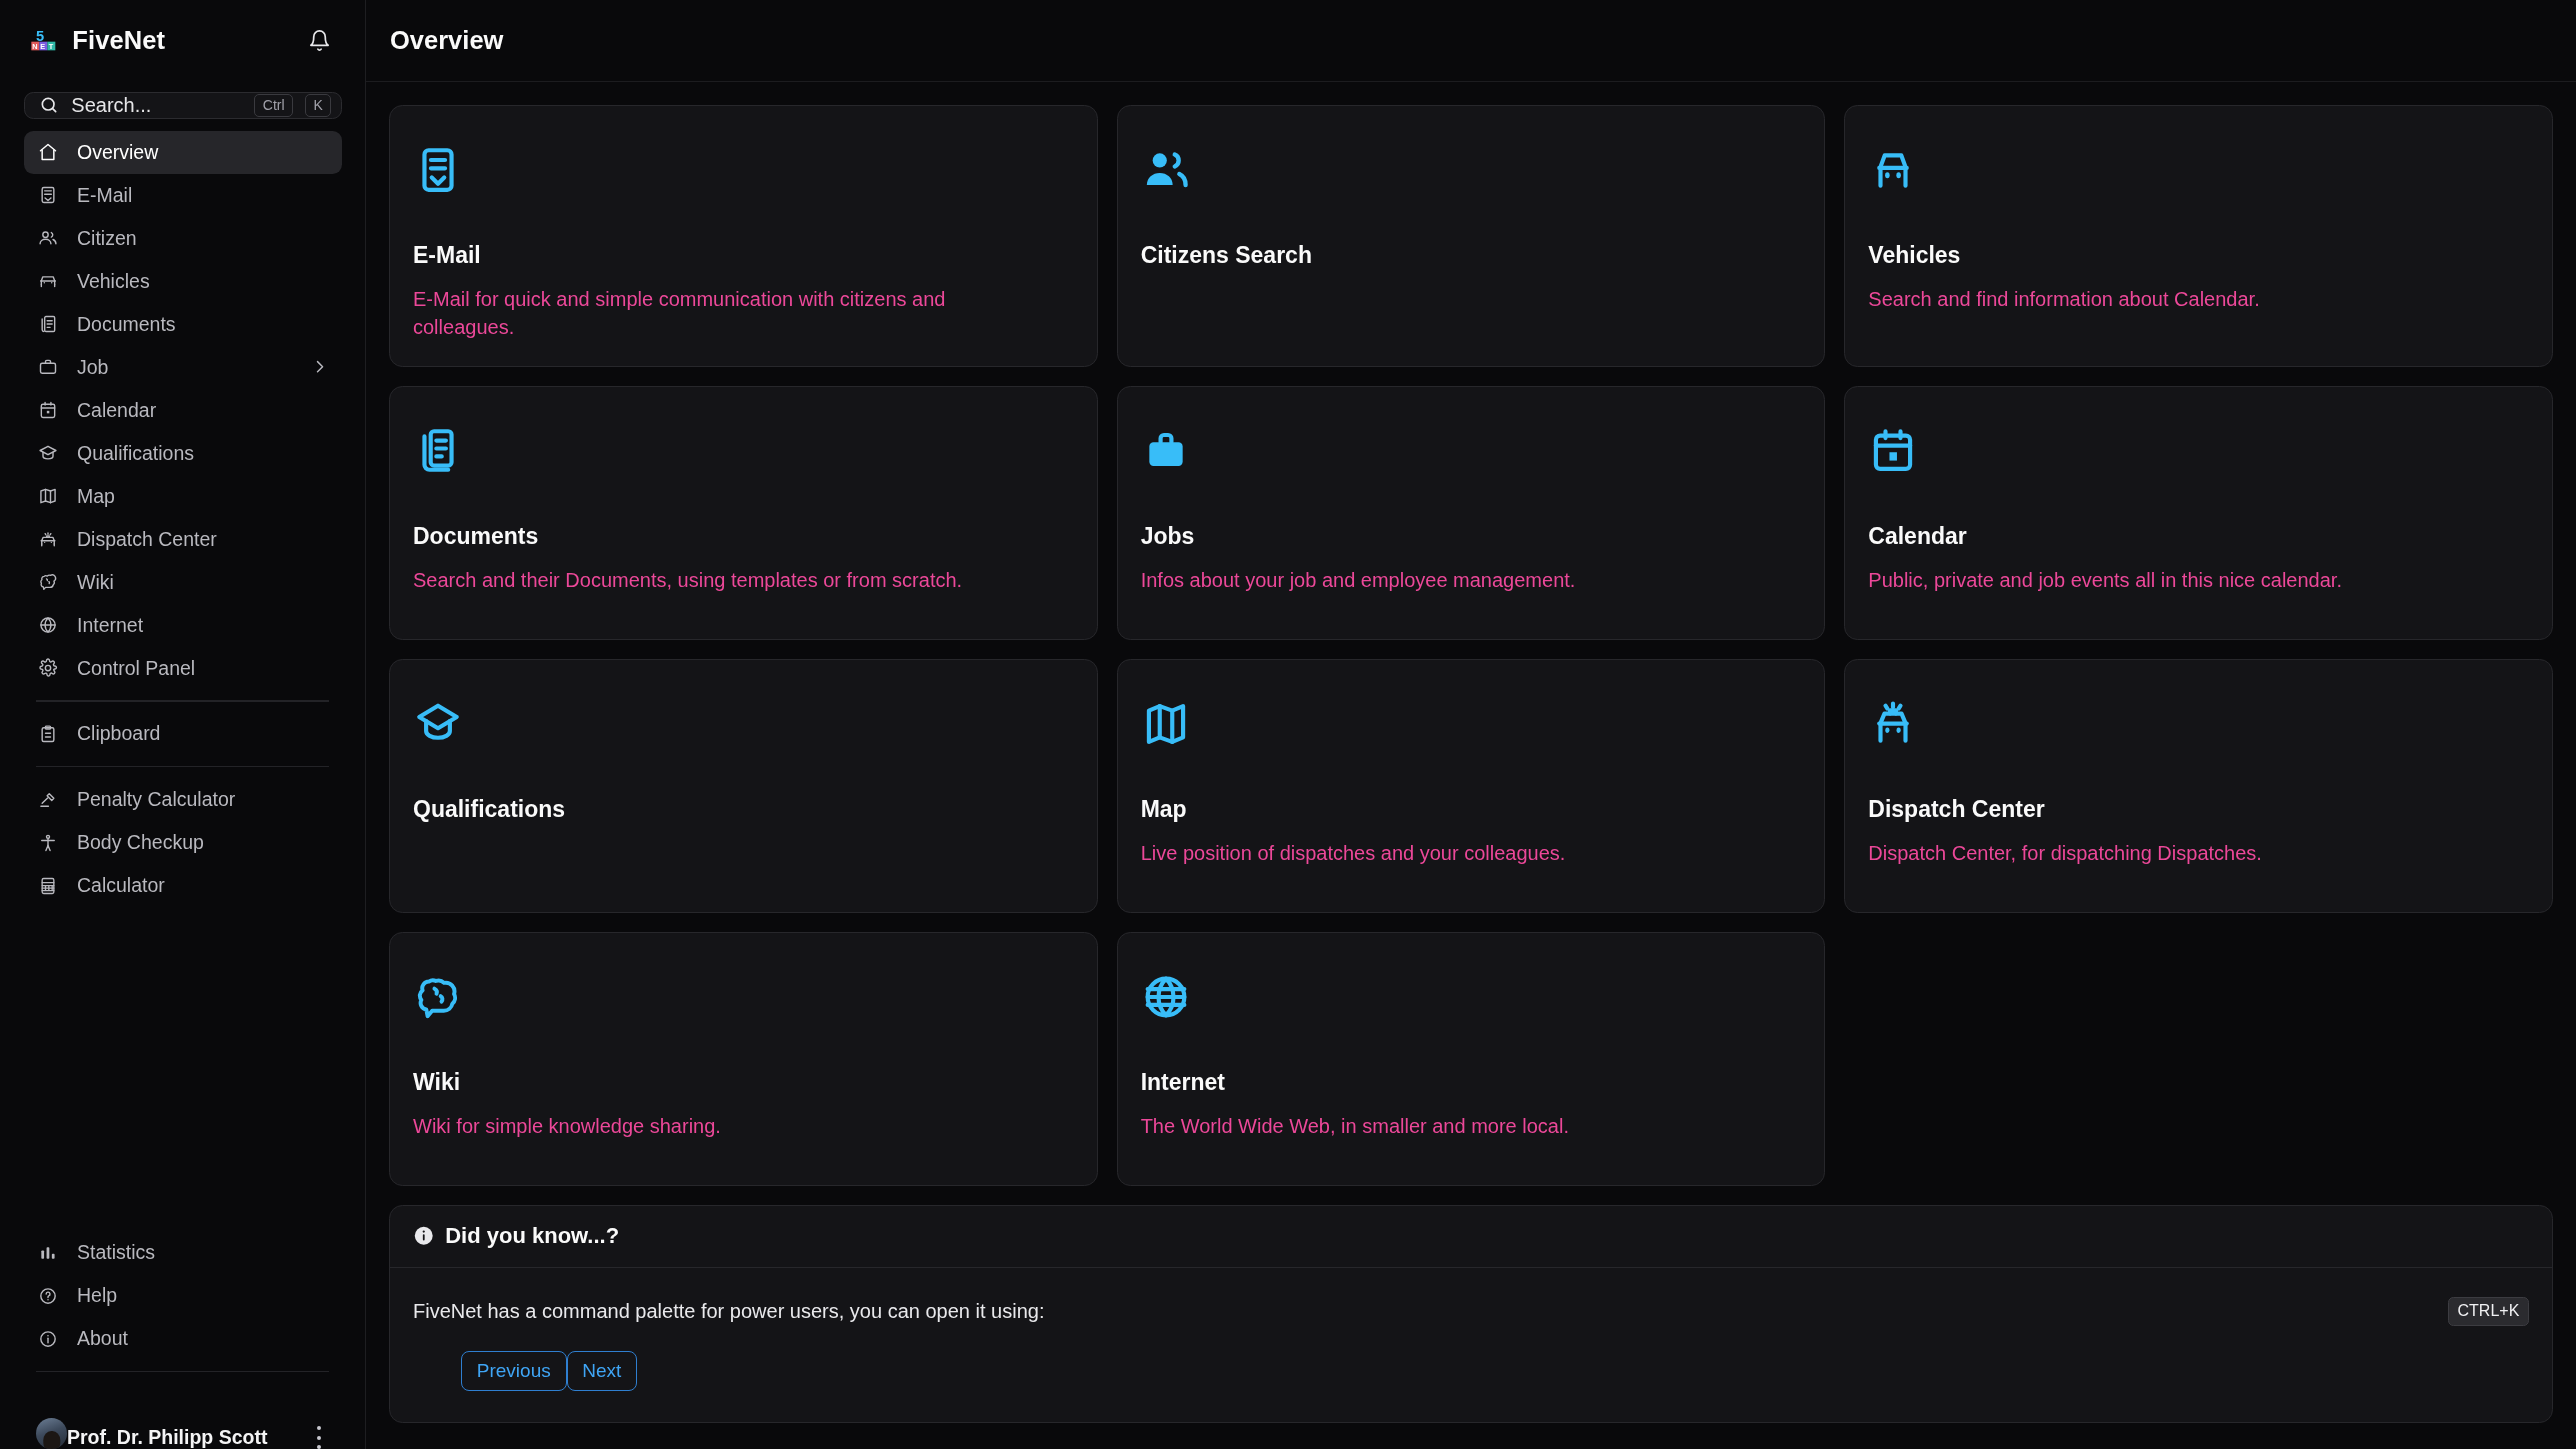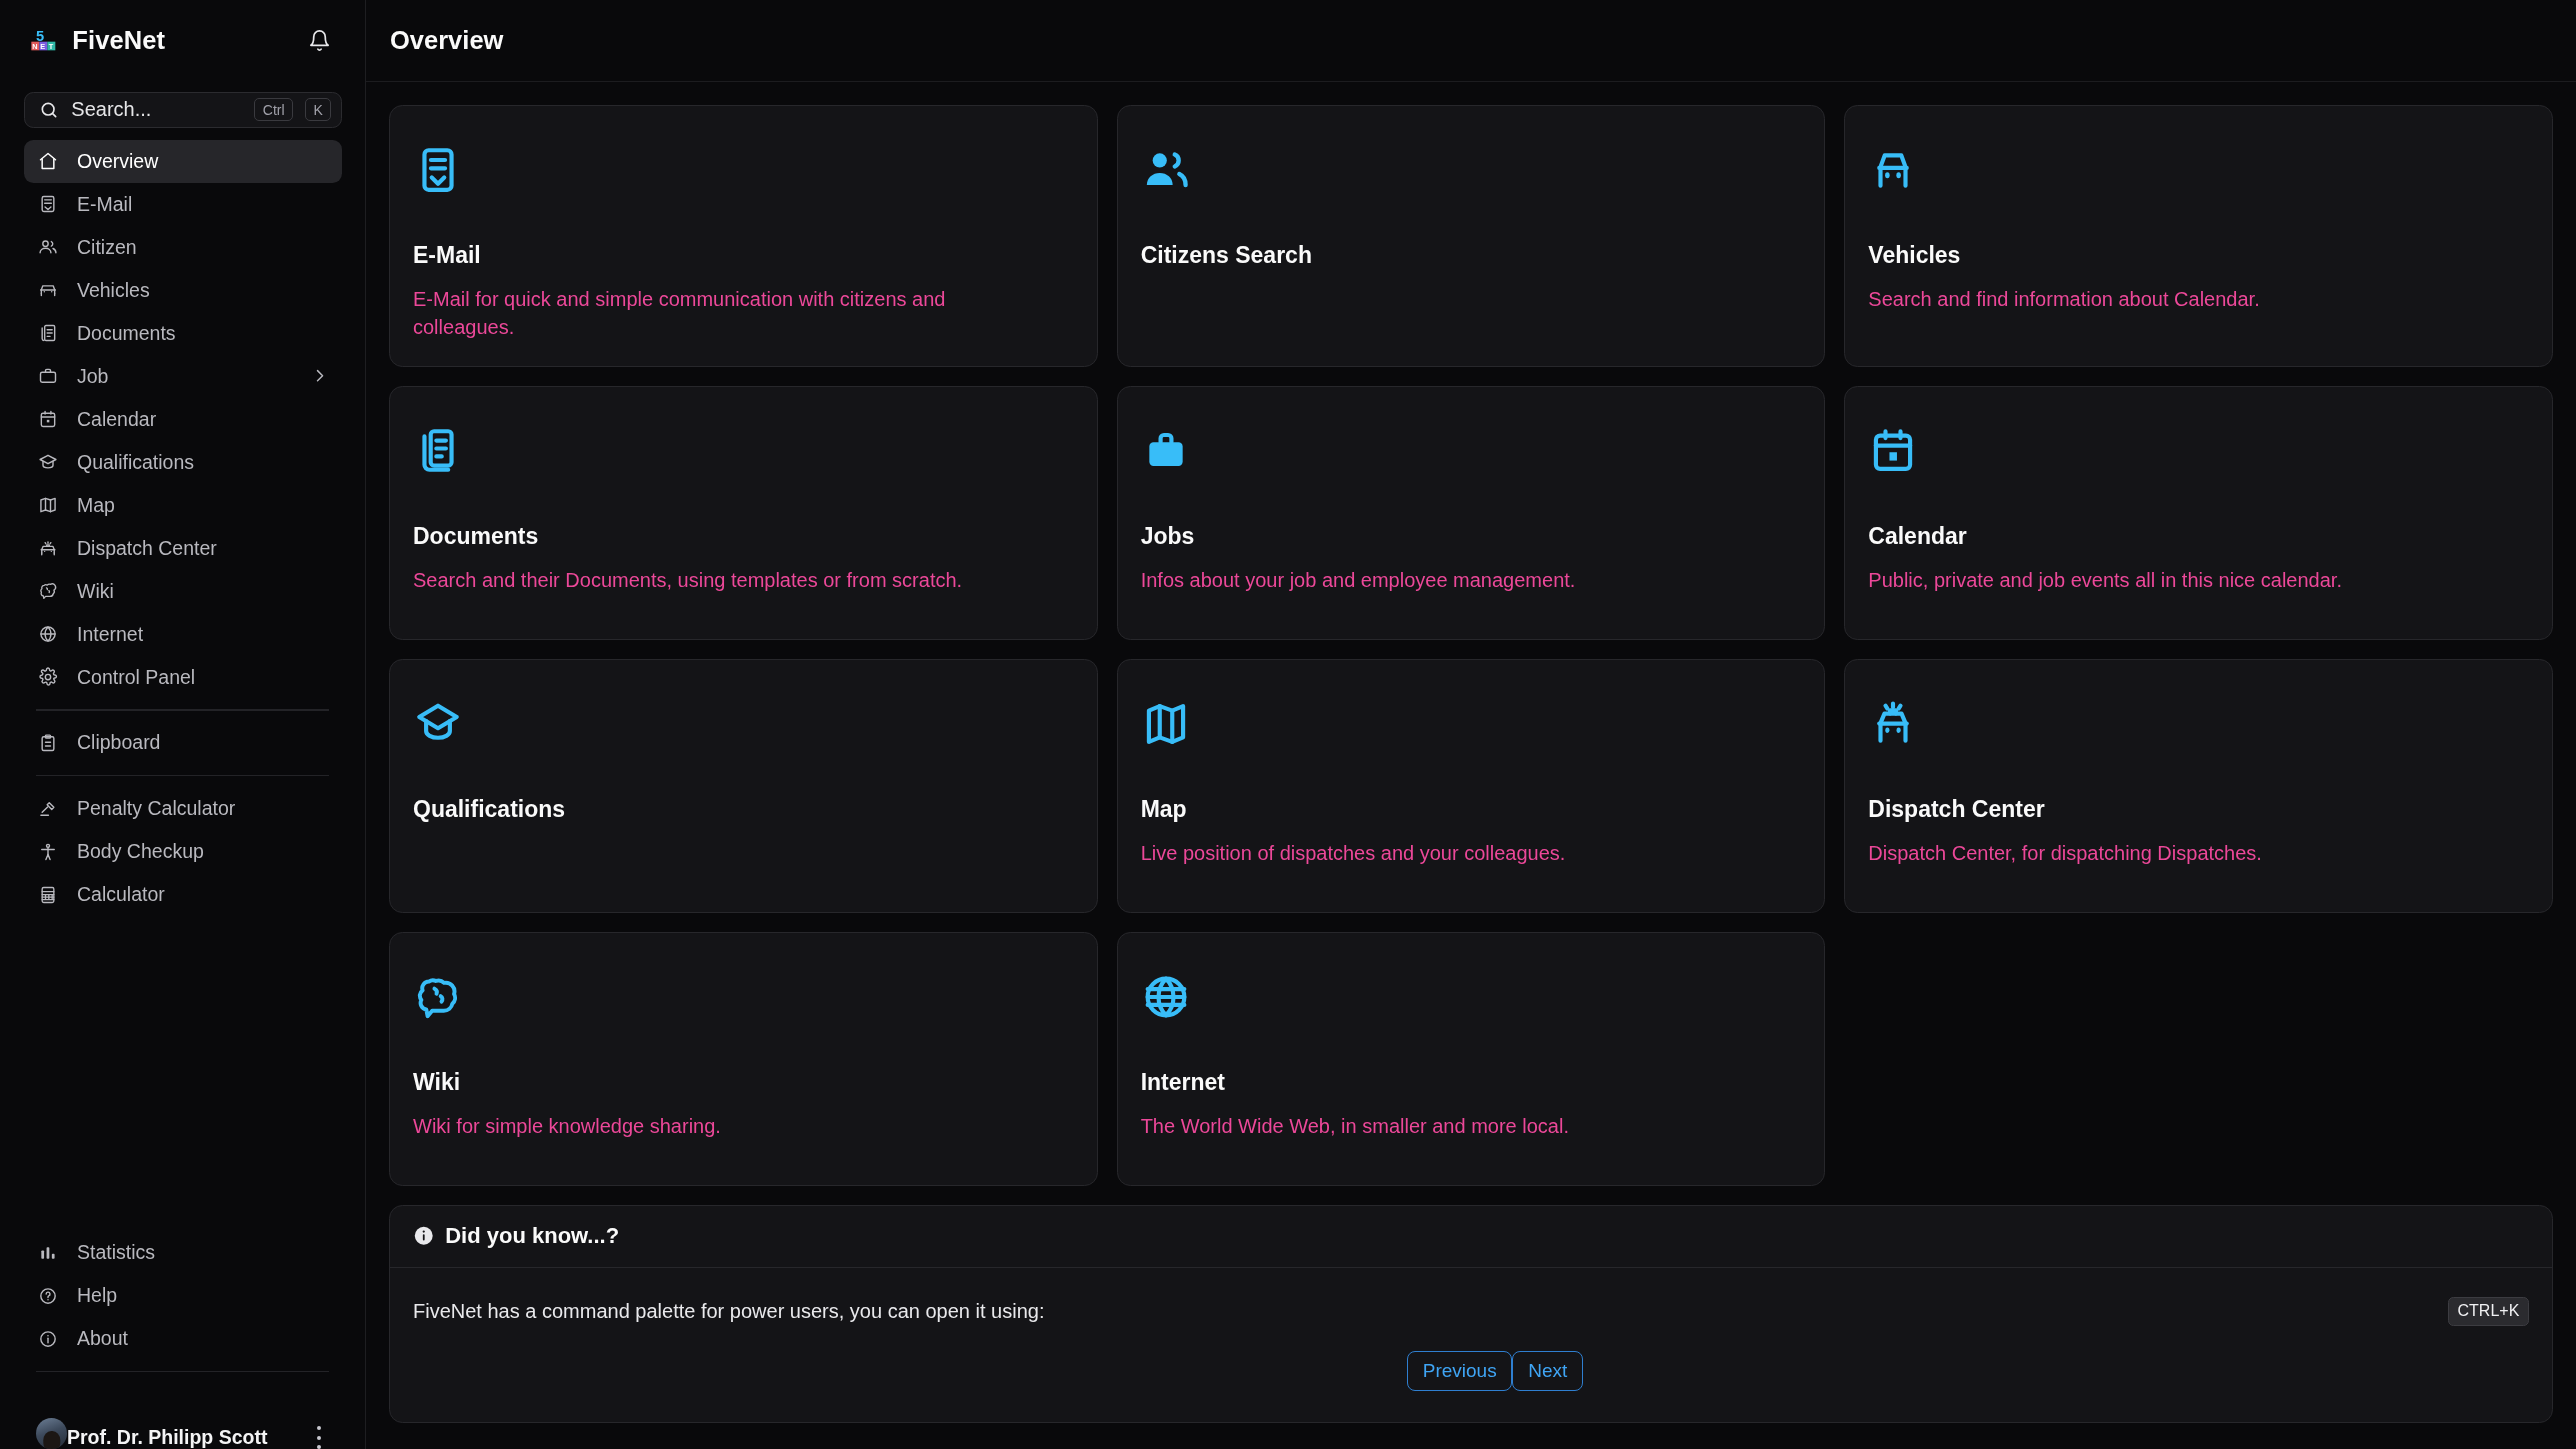--- a/index.html
+++ b/index.html
@@ -23,21 +23,21 @@
   .brand-row {
     height: 81px; display: flex; align-items: center;
     padding: 0 28px 0 29.5px; gap: 14.8px;
   }
   .brand-logo { width: 28px; height: 28px; flex: 0 0 28px; position: relative; }
   .brand-title { font-size: 25.5px; font-weight: 700; color: #fafafa; letter-spacing: 0.1px; }
   .bell-wrap { margin-left: auto; width: 35px; height: 35px; display:flex; align-items:center; justify-content:center; }
 
   .search-box {
     margin: 10.7px 23.5px 12px 23.5px;
-    height: 36px; border: 1.3px solid #2b2b2f; border-radius: 9.4px;
+    height: 27px; border: 1.3px solid #2b2b2f; border-radius: 9.4px;
     background: #141417; display: flex; align-items: center;
     padding: 0 9.4px 0 14.8px; gap: 12px;
   }
   .search-ph { font-size: 20px; color: #e6e6e8; flex: 1; }
   .kbd {
     border: 1.3px solid #3a3a3f; border-radius: 5px; color: #a1a1aa;
     font-size: 14px; padding: 3.4px 7.4px; background: transparent; line-height: 1;
   }
 
   .nav { padding: 0 23.5px; display: flex; flex-direction: column; }
@@ -111,21 +111,21 @@
   .tip-body { padding: 29.5px 23px 31px 23px; }
   .tip-text {
     text-align: center; font-size: 20px; color: #e9e9ec;
     display: flex; align-items: center; justify-content: space-between; gap: 10.7px;
   }
   .tip-kbd {
     background: #2b2b2f; border-radius: 5.4px; color: #f1f1f3;
     font-size: 16px; padding: 5.4px 8.7px; line-height: 1;
     border: 0.7px solid #3c3c41;
   }
-  .tip-actions { display: flex; align-items: center; justify-content: center; margin-top: 25.5px; padding-left: 48px; }
+  .tip-actions { display: flex; align-items: center; justify-content: flex-start; margin-top: 25.5px; padding-left: 48px; }
   .btn-outline {
     border: 1.3px solid #2f7fd0; border-radius: 8px;
     background: transparent; color: #3fa5f5;
     font-size: 19px; padding: 8px 14.8px; font-family: inherit;
   }
   svg { display: block; }
 </style>
 </head>
 <body>
 

